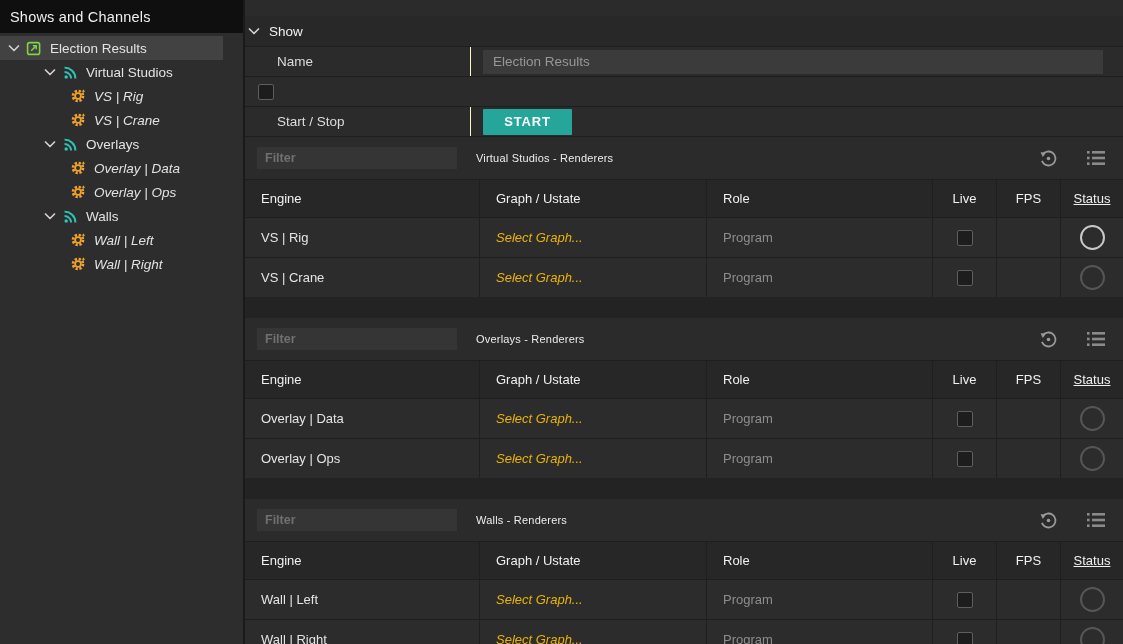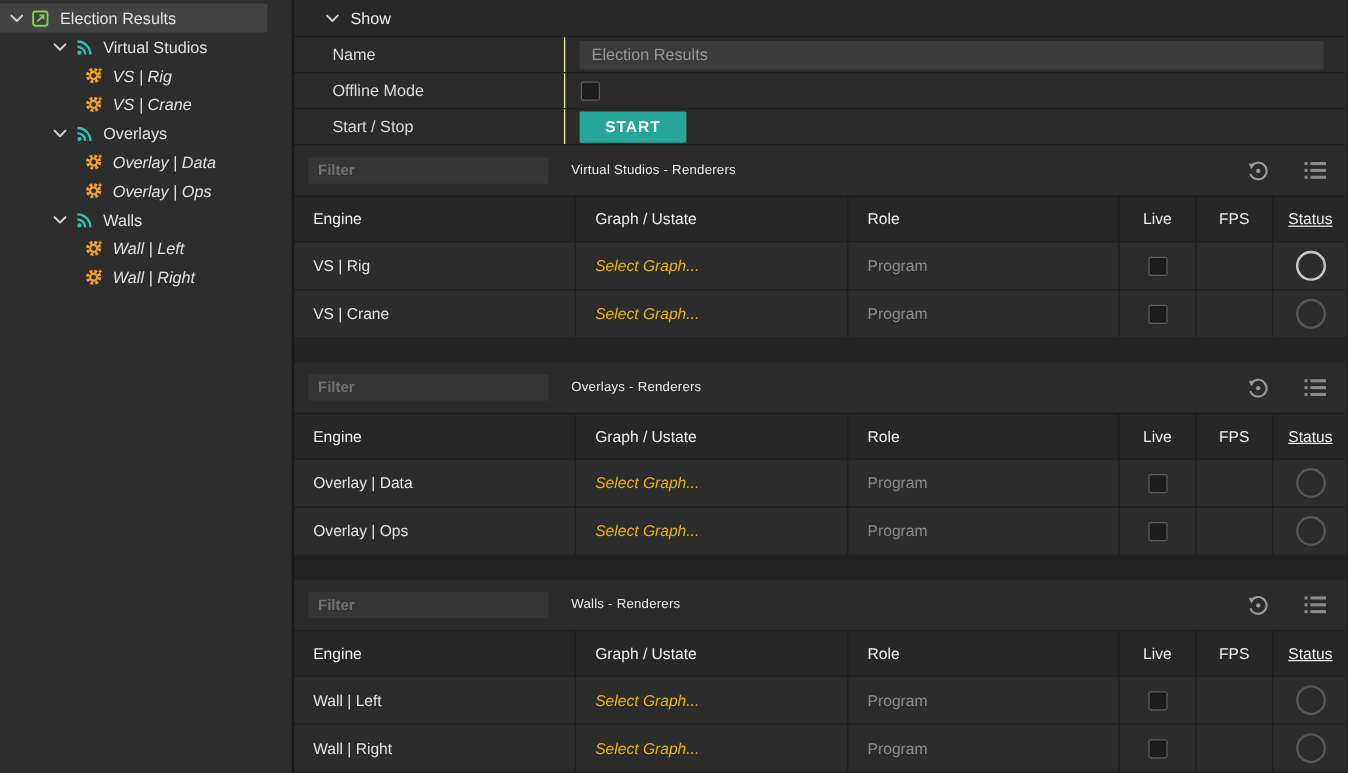--- a/index.html
+++ b/index.html
@@ -20,22 +20,22 @@
   .lvl1 { padding-left:8px; }
   .lvl2 { padding-left:28px;margin-left:16px; }
   .lvl3 { padding-left:64px; }
   .lvl3 .tlabel { font-style:italic; }
 
   
   .main { flex:1; display:flex; flex-direction:column; background:#232323; }
 
   
   .show-panel { background:#2b2b2b; }
-  .show-header { height:31px; background:#282828; display:flex; align-items:center; padding-left:26px;
-    border-bottom:1px solid #1e1e1e; }
+  .show-header { height:31px; background:#282828; display:flex; align-items:center; padding-left:3px;
+    border-bottom:1px solid #1e1e1e;margin-top:16px; }
   .show-header .chev { width:12px; height:12px; display:inline-flex; align-items:center; }
   .show-header .ptitle { margin-left:9px; font-size:13.5px; color:#f0f0f0; }
   .prop-row { height:30px; display:flex; border-bottom:1px solid #1e1e1e; }
   .prop-label { width:226px; flex:0 0 226px; border-right:1px solid #fef9c3;
     display:flex; align-items:center; padding-left:32px; font-size:13.5px; color:#dcdcdc; }
   .prop-value { flex:1; display:flex; align-items:center; }
   .name-input { margin-left:12px; width:620px; height:24px; background:#3b3b3b; border:none;
     color:#979797; font-size:13.5px; padding:0 10px; outline:none; font-family:"Liberation Sans",sans-serif; }
   .checkbox { width:16px; height:16px; background:#1d1d1d; border:1px solid #5e5e5e; border-radius:2px; }
   .prop-value .checkbox { margin-left:13px; }
@@ -103,20 +103,21 @@
         <rect x="5" y="6.7" width="13" height="2.6" fill="#8a8a8a"></rect>
         <rect x="0" y="12.4" width="2.6" height="2.6" fill="#8a8a8a"></rect>
         <rect x="5" y="12.4" width="13" height="2.6" fill="#8a8a8a"></rect>
       </g>
   </defs>
 </svg>
 
 <div class="app">
 
   <aside class="sidebar">
+    <div class="sidebar-header">Shows and Channels</div>
     <div class="tree">
 
       <div class="tree-row lvl1 selected">
         <span class="chev">
             <svg width="12" height="9" viewBox="0 0 12 9">
               <use href="#i-chev"></use>
             </svg>
           </span>
         <span class="ticon">
             <svg width="16" height="16" viewBox="0 0 16 16">
@@ -236,21 +237,20 @@
           </span>
         <span class="ptitle">Show</span>
       </div>
       <div class="prop-row">
         <div class="prop-label">Name</div>
         <div class="prop-value">
           <input class="name-input" type="text" value="Election Results" style="">
         </div>
       </div>
       <div class="prop-row">
-        <div class="prop-label">Offline Mode</div>
         <div class="prop-value">
           <div class="checkbox"></div>
         </div>
       </div>
       <div class="prop-row">
         <div class="prop-label">Start / Stop</div>
         <div class="prop-value">
           <button class="start-btn">START</button>
         </div>
       </div>

